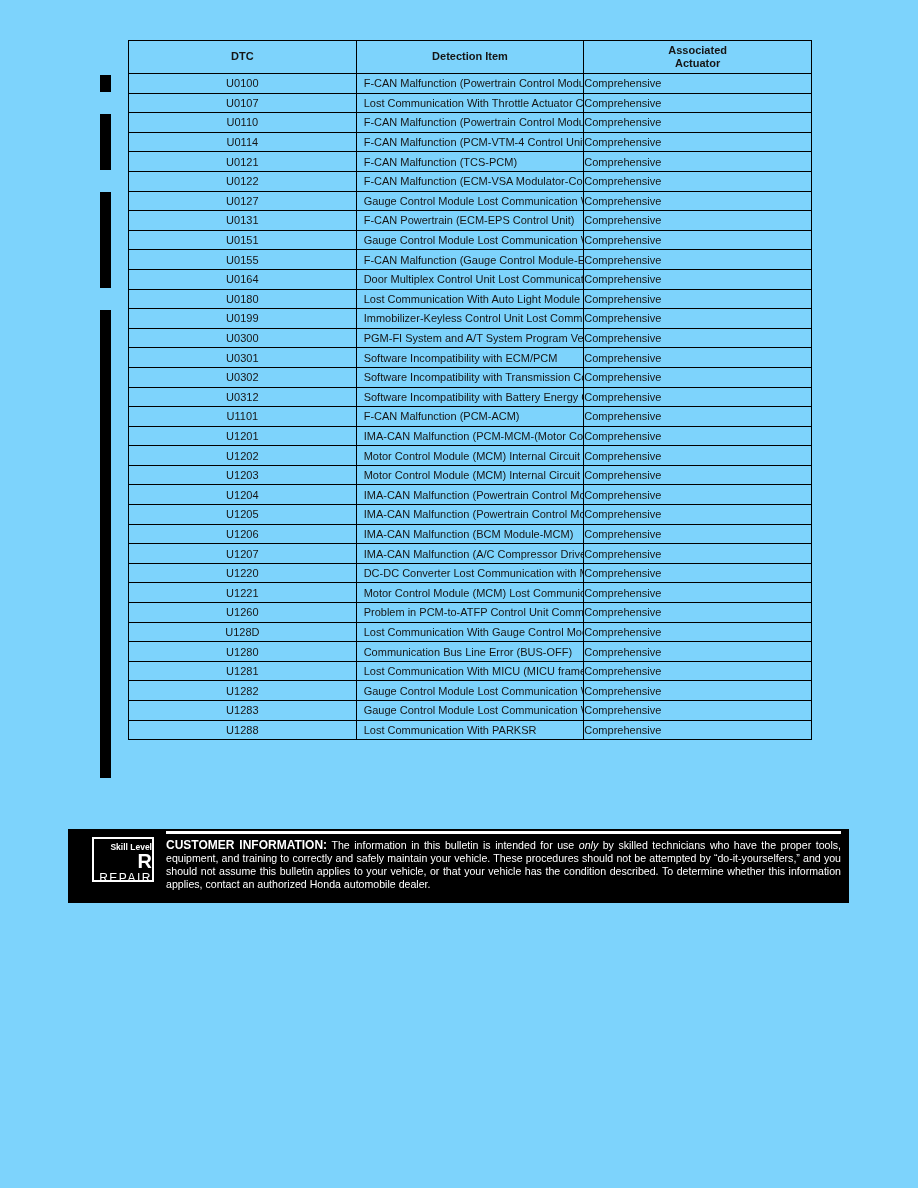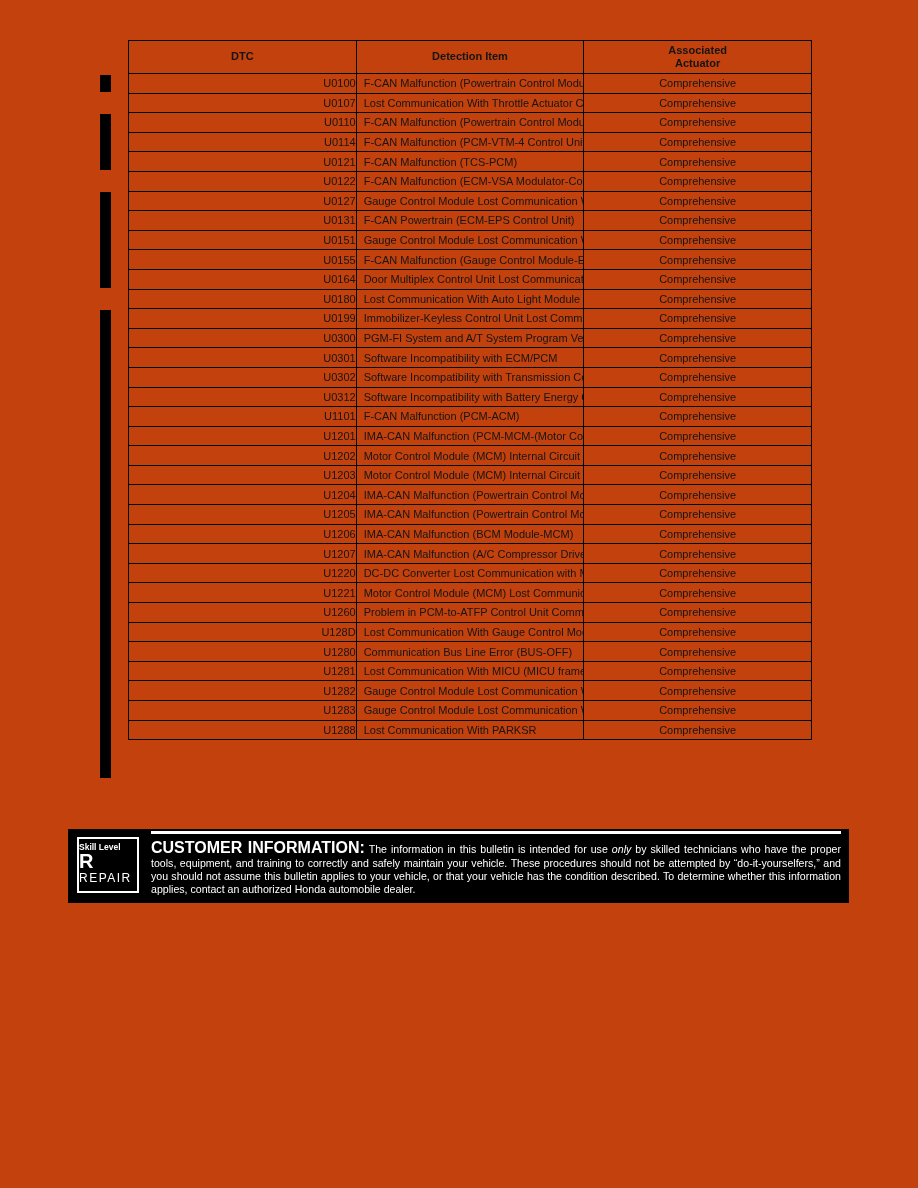--- a/index.html
+++ b/index.html
@@ -2,21 +2,21 @@
 <html><head>
 <meta charset="utf-8">
 <style>
   * { margin: 0; padding: 0; box-sizing: border-box; }
   html, body { background: #e8e8e8; }
   body { font-family: "Liberation Sans", sans-serif; }
   .page {
     position: relative;
     width: 918px;
     height: 1188px;
-    background: #c2410c;
+    background: #7dd3fc;
     margin: 0 auto;
     overflow: hidden;
     color: #111;
     padding-left: 32px;
   }
 
   
   table.dtc {
     position: absolute;
     left: 128px;
@@ -34,23 +34,23 @@
   }
   table.dtc thead th {
     height: 33px;
     font-size: 11px;
     font-weight: bold;
     text-align: center;
     vertical-align: middle;
     line-height: 1.2;
   }
   table.dtc tbody tr { height: 19.6px; }
-  td.c-dtc   { width: 50px;  text-align: right; }
+  td.c-dtc   { width: 50px;  text-align: center; }
   td.c-item  { padding-left: 7px; text-align: left; }
-  td.c-monitor { width: 114px; text-align: center; }
+  td.c-monitor { width: 114px; }
   th.h-monitor span { display: block; }
 
   
   .change-bar {
     position: absolute;
     left: 100px;
     width: 11px;
     background: #000;
   }
 
@@ -60,41 +60,41 @@
     left: 68px;
     top: 829px;
     width: 781px;
     height: 74px;
     background: #000;
     display: flex;
     align-items: flex-start;
   }
   .skill-badge {
     flex: 0 0 62px;
-    margin: 8px 0 0 9px;
-    height: 56px;
+    margin: 8px 0 0 24px;
+    height: 45px;
     border: 2px solid #fff;
     color: #fff;
-    text-align: left;
+    text-align: right;
     padding-top: 3px;
   }
   .skill-badge .lbl   { font-size: 8.5px; font-weight: bold; }
   .skill-badge .ltr   { font-size: 20px; font-weight: bold; line-height: 0.95; }
   .skill-badge .sub   { font-size: 12px; letter-spacing: 1.5px; }
   .customer-text {
     flex: 1;
     margin: 2px 8px 0 12px;
     border-top: 3px solid #fff;
     padding-top: 4px;
     color: #fff;
     font-size: 10.6px;
     line-height: 1.2;
     text-align: justify;
   }
-  .customer-text .head { font-weight: bold; font-size: 16px; margin-top: 23px; }
+  .customer-text .head { font-weight: bold; font-size: 12px; margin-top: 23px; }
   .customer-text i { font-style: italic; }
 </style>
 </head>
 <body>
 
 <div class="page">
 
   <table class="dtc">
     <thead>
       <tr>

